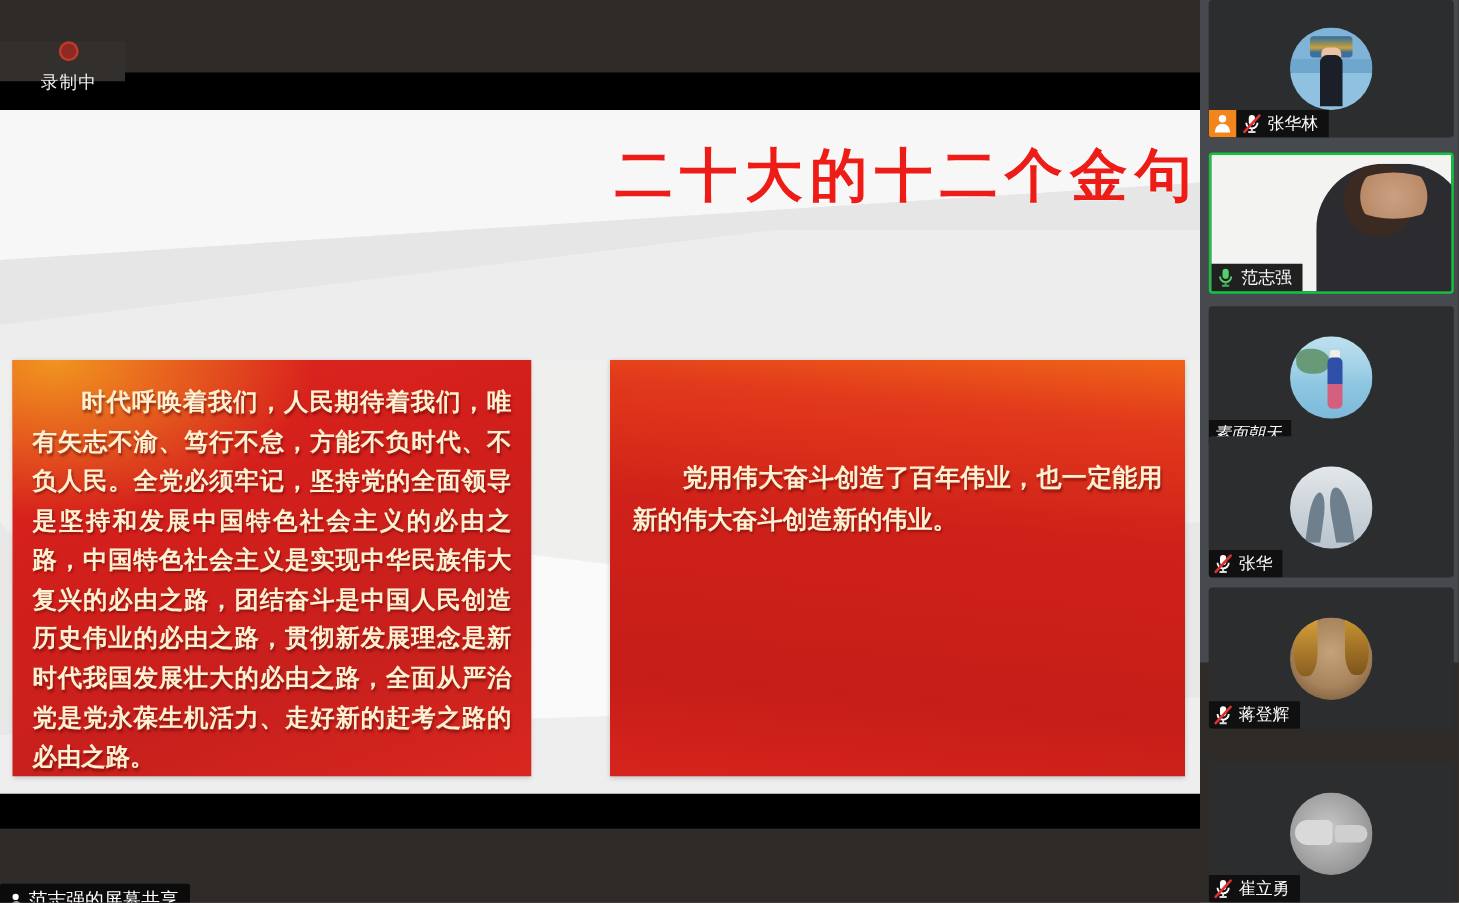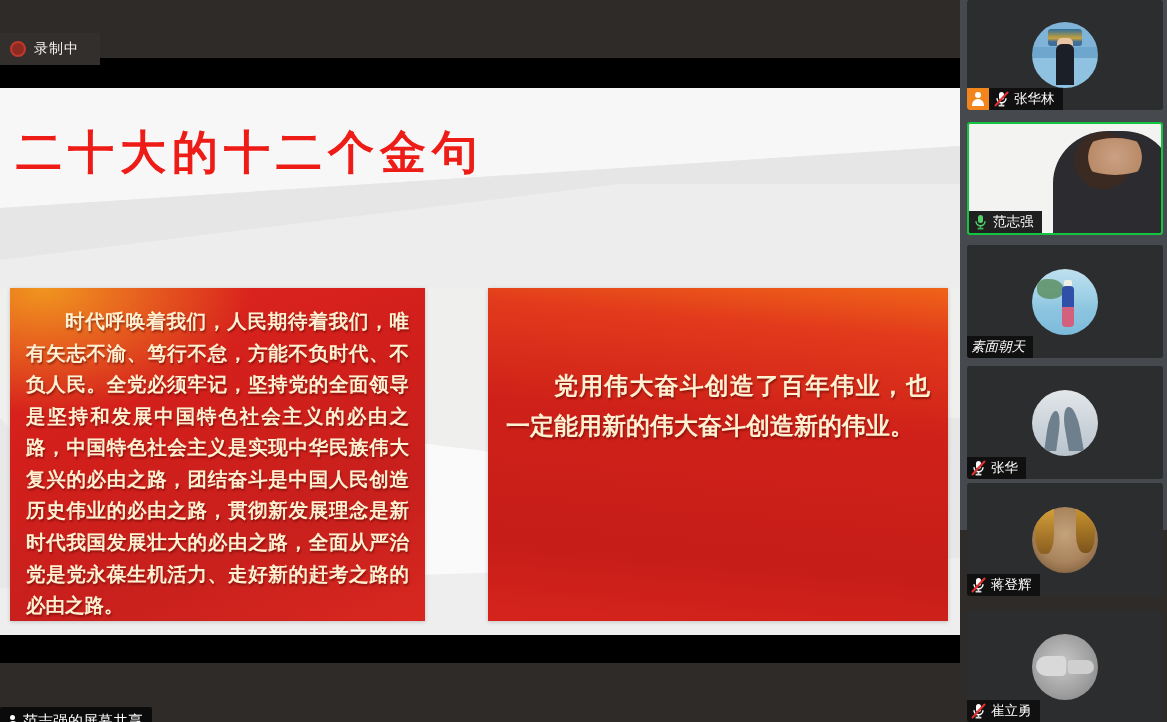--- a/index.html
+++ b/index.html
@@ -16,48 +16,47 @@
     position: absolute; left: 0; top: 0; width: 960px; height: 722px;
     background: #2e2b29;
   }
   .topbar-chrome {
     position: absolute; left: 0; top: 0; width: 960px; height: 58px;
     background: #2e2b29;
   }
   .rec-badge {
     position: absolute; left: 0; top: 33px; width: 100px; height: 32px;
     background: #332f2d; display: flex; align-items: center; gap: 8px;
-    padding-left: 10px; z-index: 6;
+    padding-left: 10px; z-index: 6; flex-direction: column;
   }
   .rec-dot {
     width: 16px; height: 16px; border-radius: 50%;
     border: 2px solid #c0392b; background: #8e2a22; flex: none;
   }
   .rec-label { color: #f2f2f2; font-size: 14px; letter-spacing: 1px; white-space: nowrap; }
 
   .black-band-top {
     position: absolute; left: 0; top: 58px; width: 960px; height: 30px; background: #000;
   }
 
   
   .slide {
     position: absolute; left: 0; top: 88px; width: 960px; height: 547px;
     background: #efefee; overflow: hidden;
   }
   .slide .poly {
     position: absolute; left: 0; top: 0; width: 100%; height: 100%;
   }
   .slide-title {
-    position: absolute; left: 16px; top: 22px; width: 100%;
-    text-align: left; color: #ee1c17;
+    position: absolute; left: 0; top: 22px; width: 100%;
+    text-align: right; color: #ee1c17;
     font-size: 46px; font-weight: bold; letter-spacing: 6px;
     font-family: "DejaVu Sans", "Liberation Sans", sans-serif;
     text-shadow: 0 1px 0 rgba(255,255,255,.5);
     z-index: 3;
-    margin-top: 12px;
   }
   .quote {
     position: absolute; z-index: 3; overflow: hidden;
     box-shadow: 0 1px 4px rgba(0,0,0,.18);
   }
   .quote .qtext {
     color: #fdf1d2; font-weight: bold;
     font-family: "DejaVu Serif", "Liberation Serif", serif;
     text-shadow: 1px 2px 2px rgba(90,8,4,.55);
     text-align: justify; text-align-last: left;
@@ -71,21 +70,21 @@
   #quote-left .qtext {
     padding: 18px 16px 10px 16px; font-size: 19.5px; line-height: 1.62;
     text-indent: 2em;
   }
   #quote-right {
     left: 488px; top: 200px; width: 460px; height: 333px;
     background:
       linear-gradient(185deg, #ef6418 0%, #e23a1c 14%, #cf2119 40%, #c61d18 78%, #d6241c 100%);
   }
   #quote-right .qtext {
-    padding: 78px 18px 10px 18px; font-size: 24px; line-height: 1.66;
+    padding: 78px 18px 10px 18px; font-size: 20px; line-height: 1.66;
     text-indent: 2em;
   }
 
   .black-band-bottom {
     position: absolute; left: 0; top: 635px; width: 960px; height: 28px; background: #000;
   }
   .share-footer {
     position: absolute; left: 0; top: 663px; width: 960px; height: 59px; background: #2e2b29;
   }
   .share-pill {
@@ -315,38 +314,38 @@
       <div class="tile" style="top: 245px; height: 113px; font-style: italic;">
         <div class="avatar-wrap">
           <div class="avatar">
             <div class="ph-lake"></div>
           </div>
         </div>
         <div class="nameplate">
           <span class="nm">素面朝天</span>
         </div>
       </div>
-      <div class="tile" style="top: 366px; height: 113px; padding-left: 10px;">
+      <div class="tile" style="top: 349px; height: 113px; padding-left: 10px;">
         <div class="avatar-wrap">
           <div class="avatar">
             <div class="ph-shadow"></div>
           </div>
         </div>
         <div class="nameplate">
           <svg class="mic" viewBox="0 0 15 16">
             <rect x="5" y="1" width="5" height="8" rx="2.5" fill="#ffffff"></rect>
             <path d="M3 7.2a4.5 4.5 0 0 0 9 0" fill="none" stroke="#ffffff" stroke-width="1.5"></path>
             <line x1="7.5" y1="12" x2="7.5" y2="14.4" stroke="#dcdcdc" stroke-width="1.6"></line>
             <line x1="4.6" y1="14.6" x2="10.4" y2="14.6" stroke="#dcdcdc" stroke-width="1.6"></line>
             <line x1="1.5" y1="14.5" x2="13.5" y2="1.5" stroke="#e03030" stroke-width="2.1" stroke-linecap="round"></line>
           </svg>
           <span class="nm">张华</span>
         </div>
       </div>
-      <div class="tile" style="top: 483px; height: 113px;">
+      <div class="tile" style="top: 470px; height: 113px;">
         <div class="avatar-wrap">
           <div class="avatar">
             <div class="ph-face"></div>
           </div>
         </div>
         <div class="nameplate">
           <svg class="mic" viewBox="0 0 15 16">
             <rect x="5" y="1" width="5" height="8" rx="2.5" fill="#ffffff"></rect>
             <path d="M3 7.2a4.5 4.5 0 0 0 9 0" fill="none" stroke="#ffffff" stroke-width="1.5"></path>
             <line x1="7.5" y1="12" x2="7.5" y2="14.4" stroke="#dcdcdc" stroke-width="1.6"></line>

